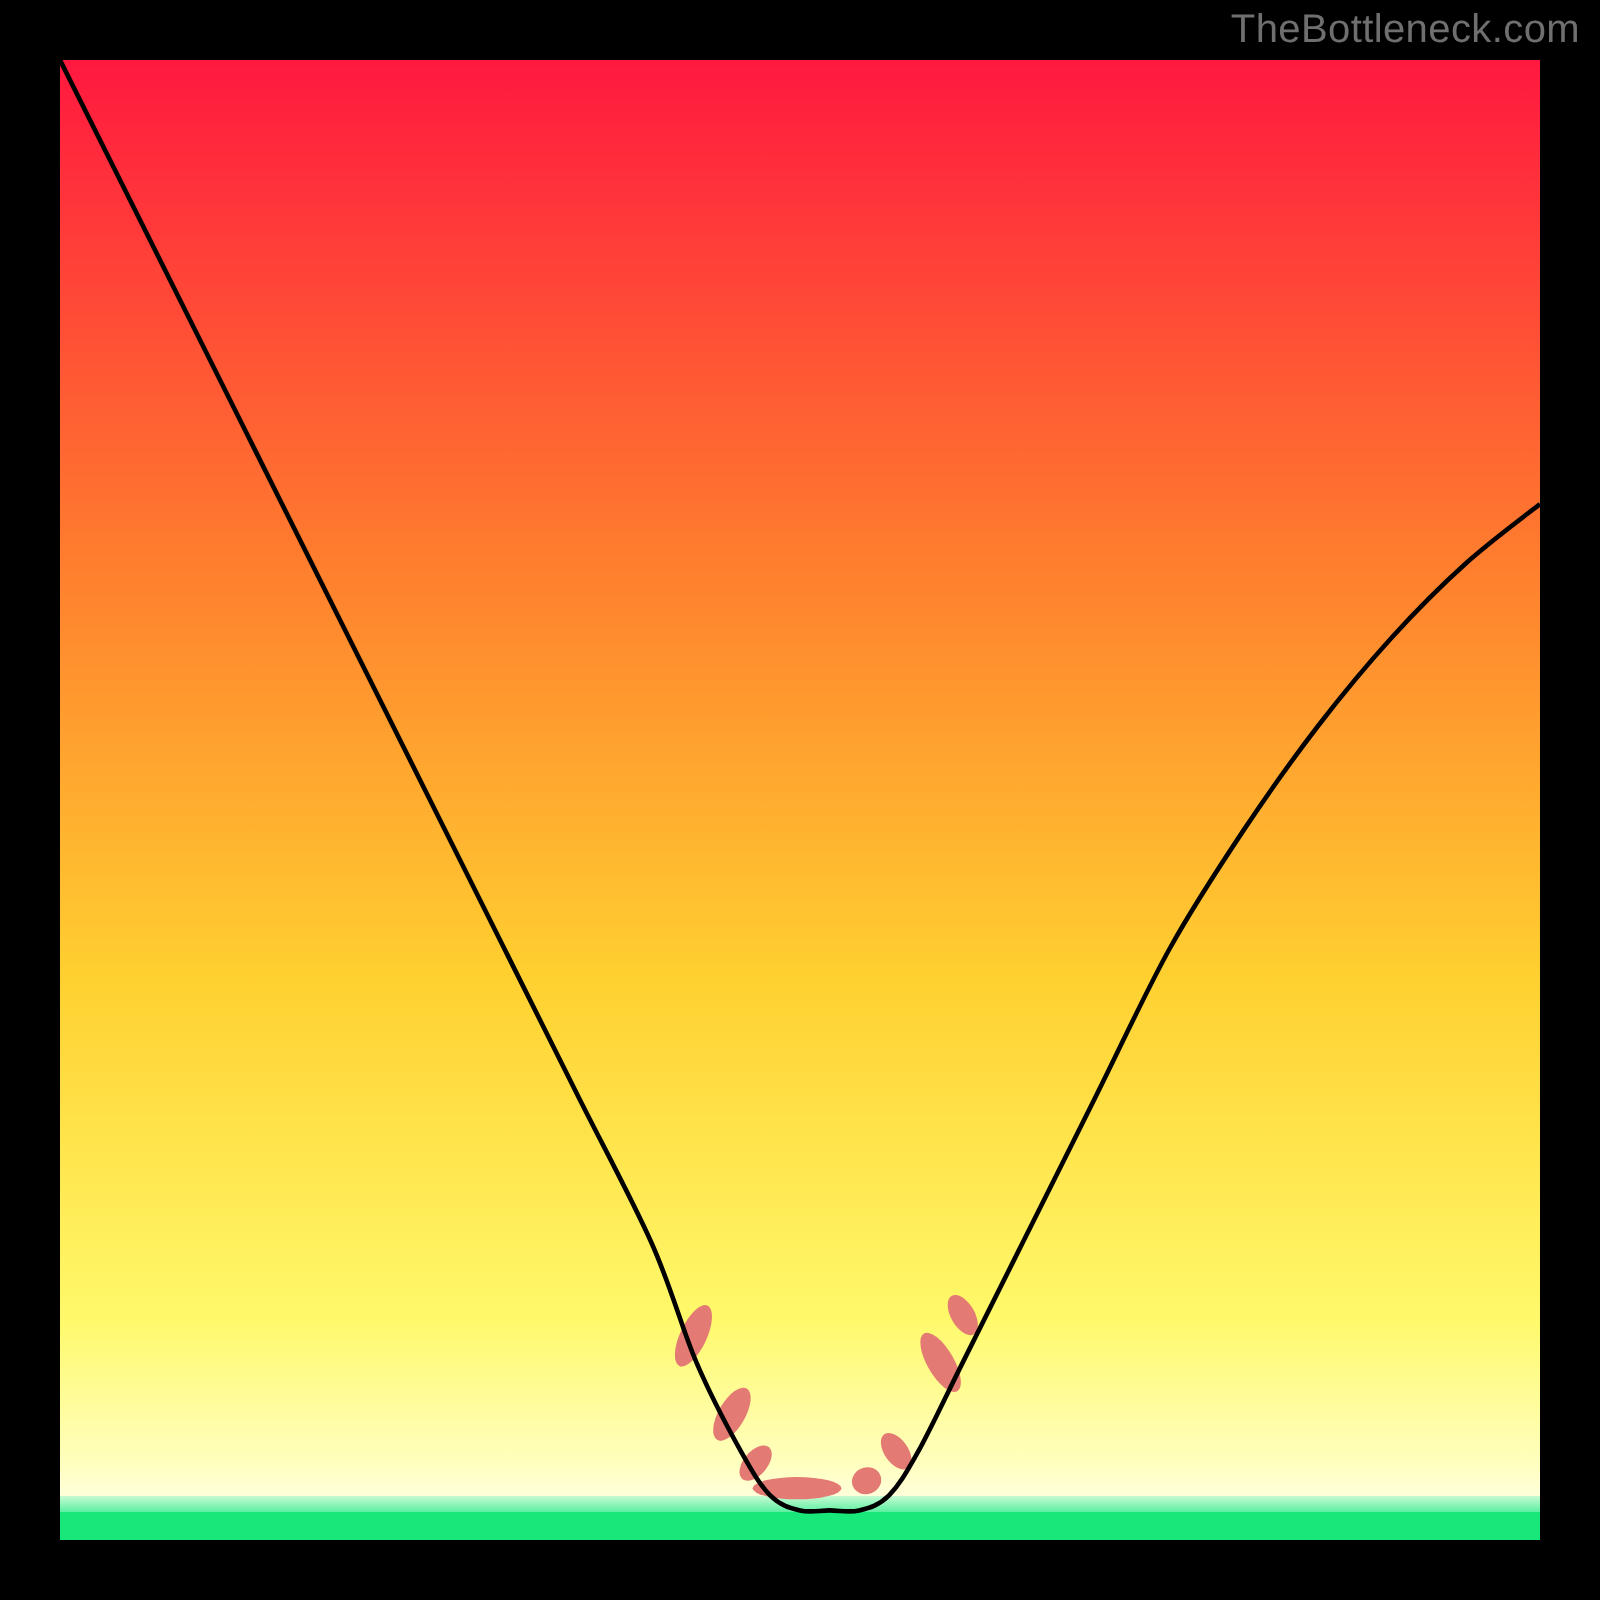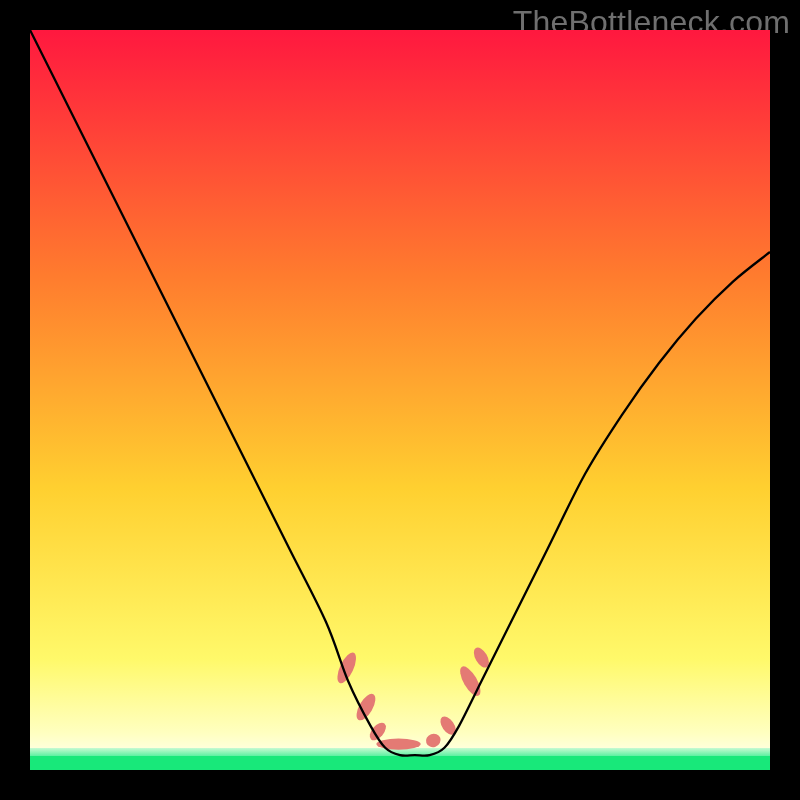--- a/index.html
+++ b/index.html
@@ -42,21 +42,21 @@
     left: 0; right: 0;
     bottom: 14px;
     height: 8px;
     background: linear-gradient(to top, #5bf0a1, #c7fad2);
   }
   .watermark {
     position: absolute;
     top: 4px;
     right: 10px;
     color: #6f6f6f;
-    font-size: 32px;
+    font-size: 20px;
     font-weight: 500;
     letter-spacing: 0.2px;
     user-select: none;
   }
   svg {
     position: absolute;
     inset: 0;
   }
   .curve {
     fill: none;

